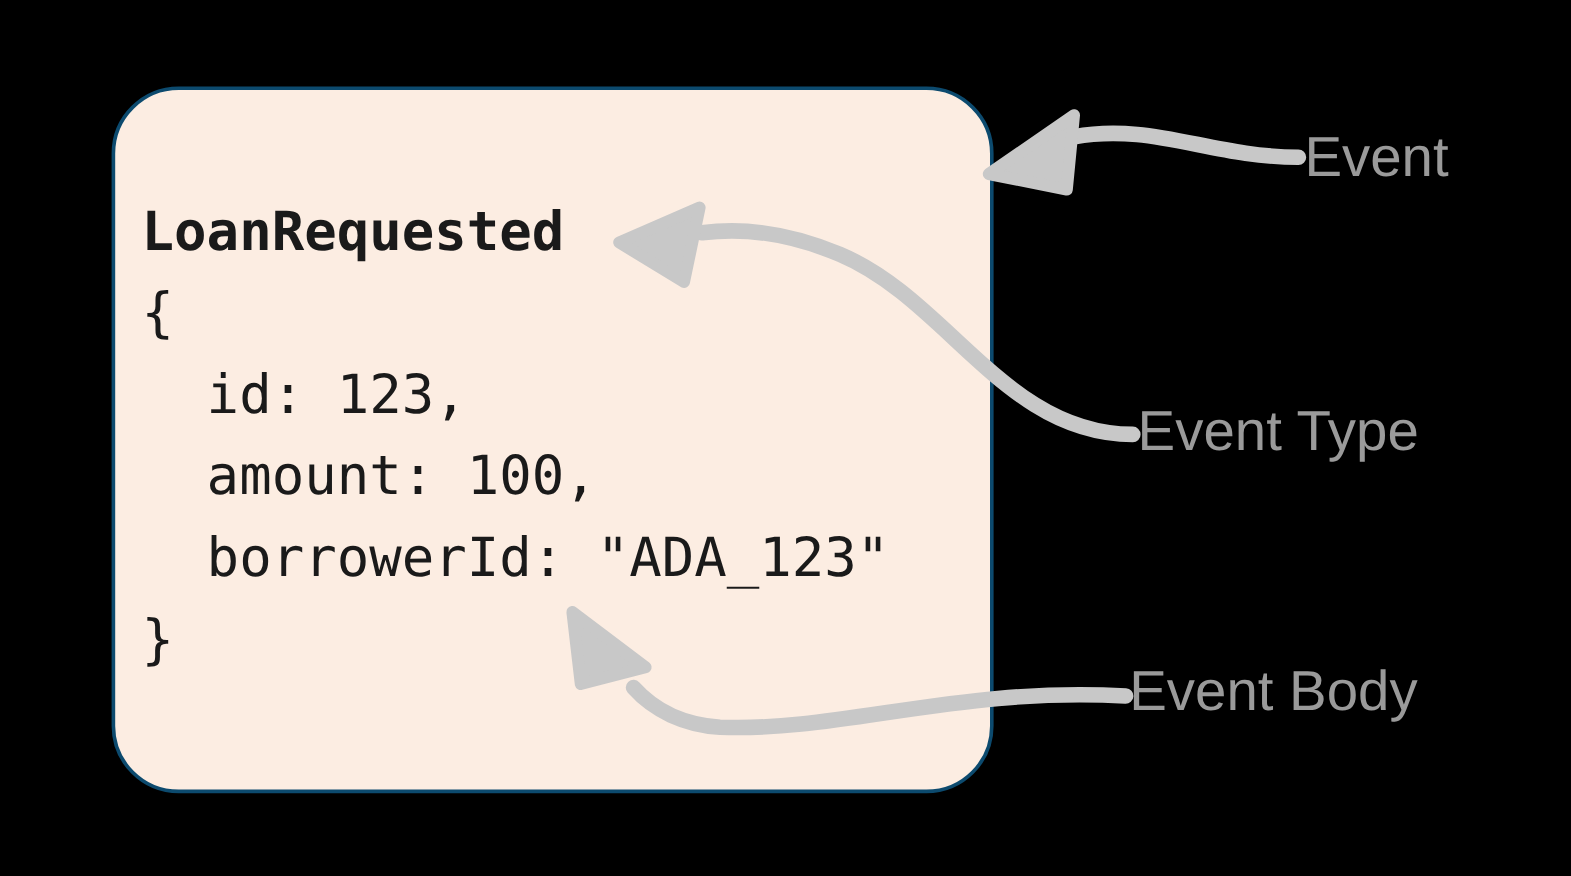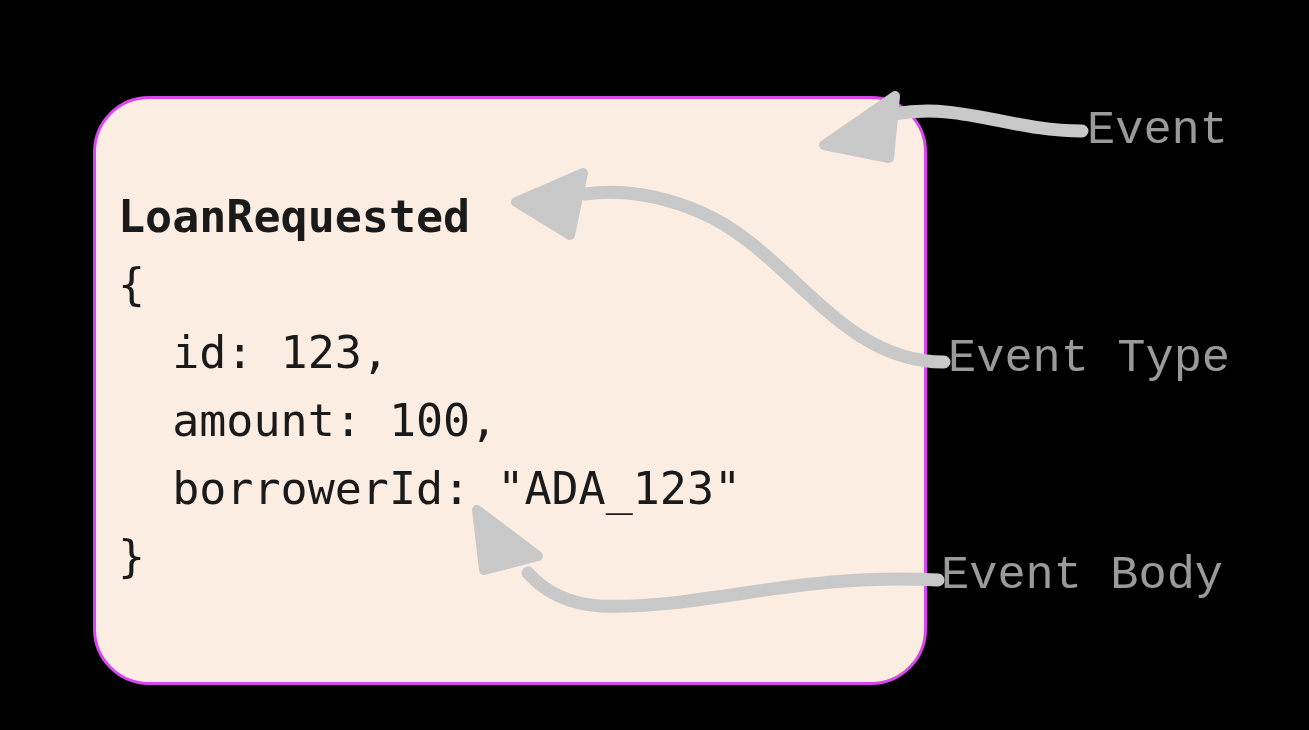--- a/index.html
+++ b/index.html
@@ -15,28 +15,27 @@
     background: #000000;
     overflow: hidden;
     font-family: "Liberation Sans", sans-serif;
   }
 
   
   #event-card {
     position: absolute;
     left: 93px;
     top: 72px;
-    width: 834px;
+    width: 735px;
     height: 589px;
     box-sizing: border-box;
     background: #FCEDE2;
-    border: 3px solid #d946ef;
+    border: 3px solid #0c4a6e;
     border-radius: 56px;
     z-index: 2;
-    margin-top: 24px;
   }
 
   #event-code {
     position: absolute;
     left: 22px;
     top: 84px;
     margin: 0;
     font-family: "DejaVu Sans Mono", "Liberation Mono", monospace;
     font-size: 45px;
     line-height: 68px;
@@ -70,21 +69,21 @@
   #annotations .arrow-head {
     fill: #C8C8C8;
     stroke: #C8C8C8;
     stroke-width: 10;
     stroke-linejoin: round;
   }
 
   
   .callout-label {
     position: absolute;
-    font-family: Liberation Mono, monospace;
+    font-family: Liberation Sans, sans-serif;
     font-size: 47px;
     font-weight: normal;
     color: #9A9A9A;
     white-space: nowrap;
     z-index: 4;
     line-height: 1;
   }
   #label-event      { left: 1087px; top: 107px; }
   #label-event-type { left: 948px;  top: 335px; }
   #label-event-body { left: 941px;  top: 552px; }

